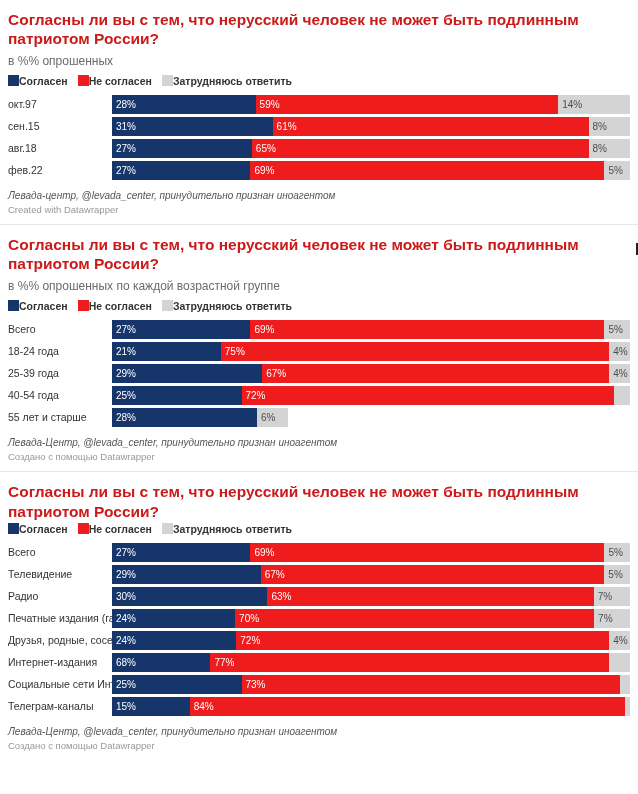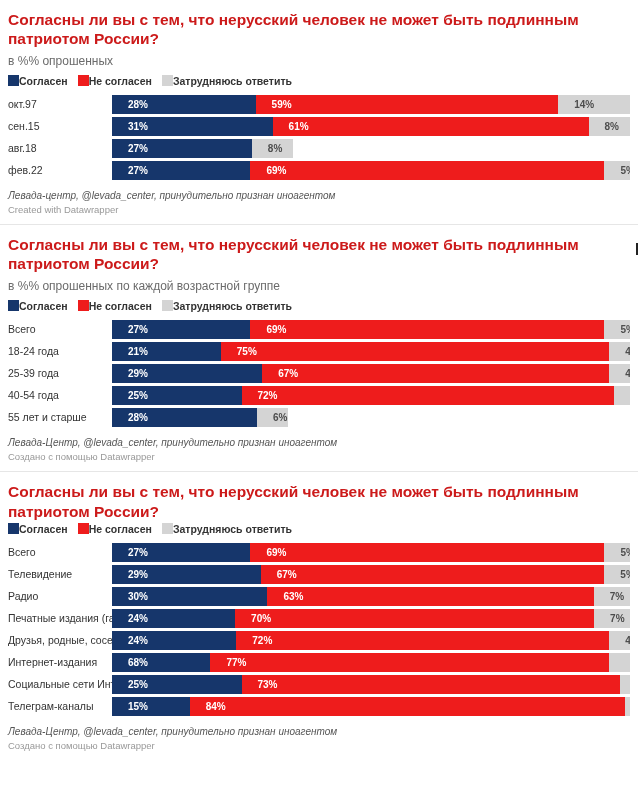--- a/index.html
+++ b/index.html
@@ -63,23 +63,23 @@
   .seg{
     display:flex;
     align-items:center;
     height:100%;
     box-sizing:border-box;
     overflow:hidden;
     position:relative;
   }
   .seg span{
     font-size:10px;
-    font-weight:bold;
+    font-weight:normal;
     white-space:nowrap;
-    padding-left:16px;
+    padding-left:4px;
   }
   .seg.agree{background:#16366b;}
   .seg.agree span{color:#ffffff;}
   .seg.disagree{background:#ee1c1c;}
   .seg.disagree span{color:#ffffff;}
   .seg.hard{background:#d4d4d4;}
   .seg.hard span{color:#4d4d4d;}
   .footer{
     padding:6px 0 2px 0;
   }
@@ -161,20 +161,23 @@
                 <span>8%</span>
               </div>
             </div>
           </div>
           <div class="row">
             <div class="row-label">авг.18</div>
             <div class="bars">
               <div class="seg agree" style="width: 27%;">
                 <span>27%</span>
               </div>
+              <div class="seg disagree" style="width: 65%;">
+                <span>65%</span>
+              </div>
               <div class="seg hard" style="width: 8%;">
                 <span>8%</span>
               </div>
             </div>
           </div>
           <div class="row">
             <div class="row-label">фев.22</div>
             <div class="bars">
               <div class="seg agree" style="width: 27%;">
                 <span>27%</span>

